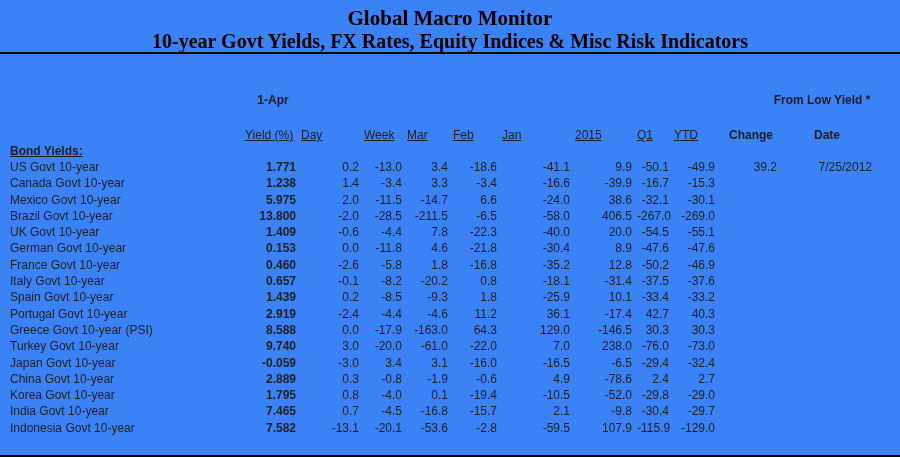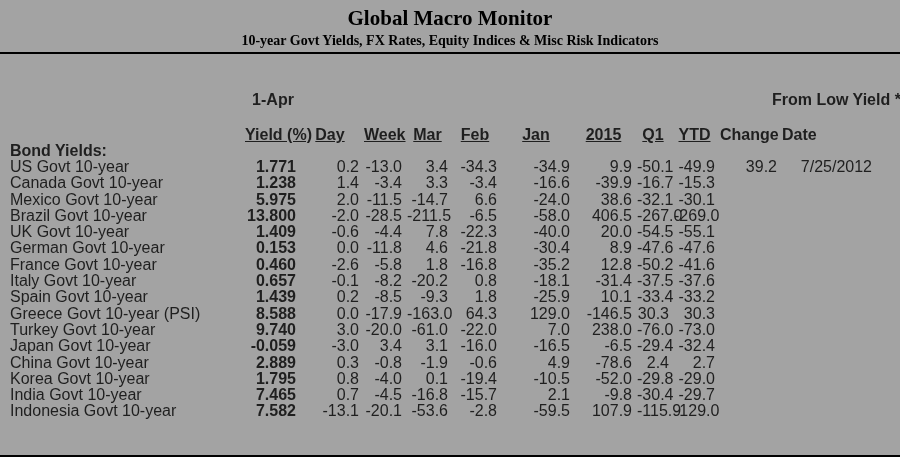--- a/index.html
+++ b/index.html
@@ -1,59 +1,59 @@
 <!DOCTYPE html>
 <html><head>
 <meta charset="utf-8">
 <style>
   html,body { margin:0; padding:0; background:#ffffff; }
   .page {
     position:relative;
     width:900px; height:457px;
-    background:#a3a3a3;
+    background:#3b82f6;
     font-family:"Liberation Sans", sans-serif;
     color:#1f1f1f;
     overflow:hidden;
   }
   
   .titleblock { padding-top:6px; border-bottom:2px solid #000; }
   .title {
     margin:0; text-align:center;
     font-family:"Liberation Serif", serif;
     font-size:21px; font-weight:bold; color:#000;
     line-height:24px;
   }
   .subtitle {
     margin:0; text-align:center;
     font-family:"Liberation Serif", serif;
-    font-size:14px; font-weight:bold; color:#000;
+    font-size:20px; font-weight:bold; color:#000;
     line-height:22px;
   }
   
   table.monitor {
     border-collapse:collapse;
     table-layout:fixed;
     width:900px;
     margin-top:38px;
-    font-size:16px;
+    font-size:12px;
   }
   table.monitor td { padding:0; white-space:nowrap; overflow:visible; }
   tr.r-date td, tr.r-cols td, tr.r-section td { height:16px; line-height:16px; }
   tr.r-gap td { height:19px; }
   tbody.rows tr td { height:16.3px; line-height:16.3px; }
   .lbl { padding-left:10px !important; text-align:left; }
   .num { text-align:right; padding-right:5px !important; }
   .b { font-weight:bold; }
   .u { text-decoration:underline; }
   .c { text-align:right; }
-  .h { font-weight:bold; text-align:center; padding-right:5px !important; }
-  .hc { font-weight:bold; text-align:left; }
+  .h { font-weight:normal; text-align:left; padding-right:5px !important; }
+  .hc { font-weight:bold; text-align:center; }
   .asof { font-weight:bold; text-align:center; }
   .fromlow { font-weight:bold; text-align:center; padding-left:52px !important; }
-  .section { font-weight:bold; }
+  .section { font-weight:bold; text-decoration:underline; }
   .bottom-rule {
     position:absolute; left:0; right:0; bottom:0;
     border-top:2px solid #000; height:0;
   }
 </style>
 </head>
 <body>
 
 <div class="page">
 
@@ -110,22 +110,22 @@
         </td>
       </tr>
     </thead>
     <tbody class="rows">
         <tr>
     <td class="lbl">US Govt 10-year</td>
     <td class="num b">1.771</td>
     <td class="num">0.2</td>
     <td class="num">-13.0</td>
     <td class="num">3.4</td>
-    <td class="num">-34.3</td>
-    <td class="num">-34.9</td>
+    <td class="num">-18.6</td>
+    <td class="num">-41.1</td>
     <td class="num">9.9</td>
     <td class="num">-50.1</td>
     <td class="num">-49.9</td>
     <td class="num">39.2</td>
     <td class="c">7/25/2012</td>
     <td></td>
   </tr>
         <tr>
     <td class="lbl">Canada Govt 10-year</td>
     <td class="num b">1.238</td>
@@ -204,21 +204,21 @@
         <tr>
     <td class="lbl">France Govt 10-year</td>
     <td class="num b">0.460</td>
     <td class="num">-2.6</td>
     <td class="num">-5.8</td>
     <td class="num">1.8</td>
     <td class="num">-16.8</td>
     <td class="num">-35.2</td>
     <td class="num">12.8</td>
     <td class="num">-50.2</td>
-    <td class="num">-41.6</td>
+    <td class="num">-46.9</td>
     <td class="num"></td>
     <td class="c"></td>
     <td></td>
   </tr>
         <tr>
     <td class="lbl">Italy Govt 10-year</td>
     <td class="num b">0.657</td>
     <td class="num">-0.1</td>
     <td class="num">-8.2</td>
     <td class="num">-20.2</td>
@@ -240,20 +240,35 @@
     <td class="num">1.8</td>
     <td class="num">-25.9</td>
     <td class="num">10.1</td>
     <td class="num">-33.4</td>
     <td class="num">-33.2</td>
     <td class="num"></td>
     <td class="c"></td>
     <td></td>
   </tr>
         <tr>
+    <td class="lbl">Portugal Govt 10-year</td>
+    <td class="num b">2.919</td>
+    <td class="num">-2.4</td>
+    <td class="num">-4.4</td>
+    <td class="num">-4.6</td>
+    <td class="num">11.2</td>
+    <td class="num">36.1</td>
+    <td class="num">-17.4</td>
+    <td class="num">42.7</td>
+    <td class="num">40.3</td>
+    <td class="num"></td>
+    <td class="c"></td>
+    <td></td>
+  </tr>
+        <tr>
     <td class="lbl">Greece Govt 10-year (PSI)</td>
     <td class="num b">8.588</td>
     <td class="num">0.0</td>
     <td class="num">-17.9</td>
     <td class="num">-163.0</td>
     <td class="num">64.3</td>
     <td class="num">129.0</td>
     <td class="num">-146.5</td>
     <td class="num">30.3</td>
     <td class="num">30.3</td>

